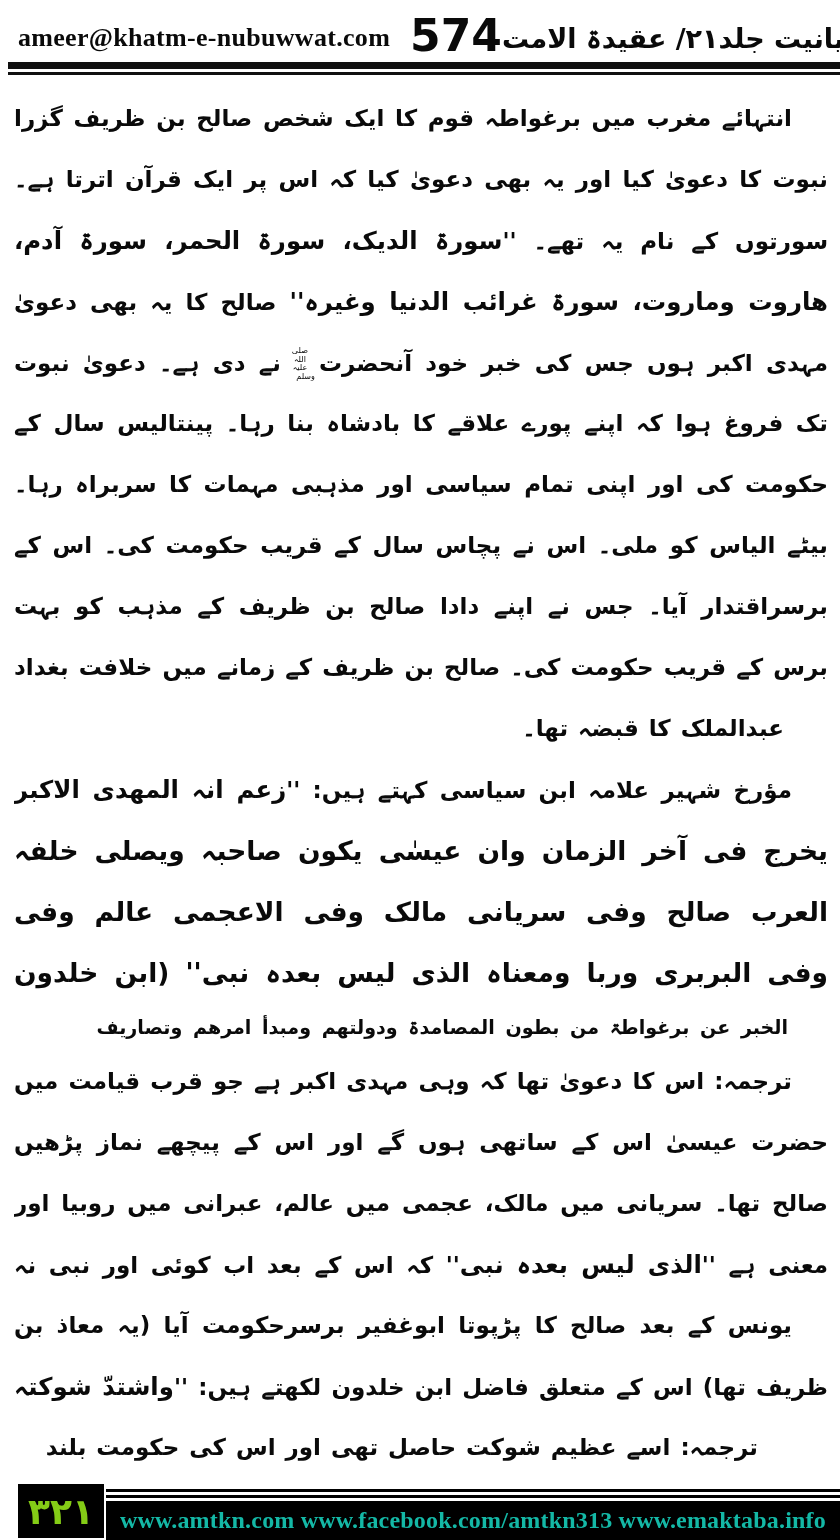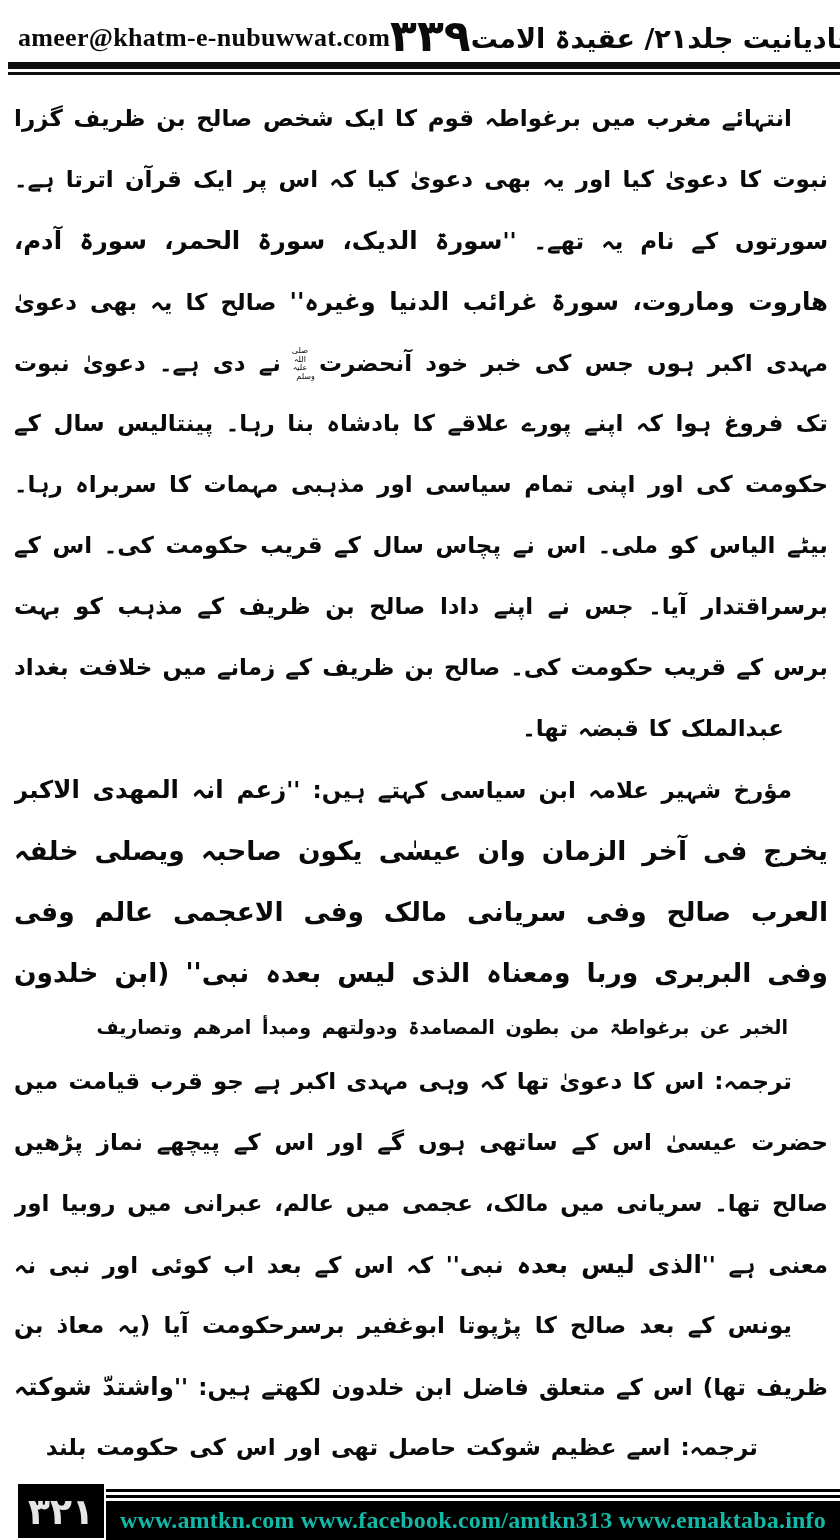--- a/index.html
+++ b/index.html
@@ -5,21 +5,21 @@
   html,body{margin:0;padding:0;}
   body{
     width:840px;height:1540px;position:relative;background:#ffffff;
     font-family:"DejaVu Sans",sans-serif;color:#0a0a0a;overflow:hidden;
   }
   .page{position:absolute;inset:0;background:#ffffff;}
 
   
   .header{position:absolute;top:12px;left:18px;right:10px;height:52px;
           display:flex;align-items:center;justify-content:space-between;}
-  .hdr-left{display:flex;align-items:center;text-align:center;}
+  .hdr-left{display:flex;align-items:center;gap:20px;text-align:center;}
   .hdr-email{font-family:"Liberation Serif",serif;font-weight:bold;font-size:26px;
              letter-spacing:.3px;white-space:nowrap;direction:ltr;}
   .hdr-pagenum{font-size:44px;font-weight:bold;line-height:44px;direction:rtl;
                transform:translateY(-2px);}
   .hdr-title{direction:rtl;font-weight:bold;font-size:27px;white-space:nowrap;}
 
   .hdr-rule{position:absolute;top:62px;left:8px;right:0;}
   .hdr-rule .thick{height:7px;background:#101010;}
   .hdr-rule .thin{height:3px;background:#101010;margin-top:3px;}
 
@@ -38,42 +38,42 @@
   .seg.arabic{font-size:1.06em;letter-spacing:.5px;}
   .seg.urdu{}
   .seg.seal{
     display:inline-block;width:30px;font-size:8px;line-height:8.5px;font-weight:normal;
     vertical-align:middle;text-align:center;margin:15px 4px;white-space:normal;
   }
 
   
   .footer-box{
     position:absolute;left:18px;top:1484px;width:86px;height:54px;background:#000;
-    color:#e5e5e5;display:flex;align-items:center;justify-content:center;
+    color:#84cc16;display:flex;align-items:center;justify-content:center;
     font-size:36px;font-weight:bold;direction:rtl;
   }
   .footer-rules{position:absolute;left:106px;right:0;top:1489px;}
   .footer-rules .r1{height:3px;background:#000;}
   .footer-rules .r2{height:3px;background:#000;margin-top:3px;}
   .footer-bar{
     position:absolute;left:106px;right:0;top:1501px;height:39px;background:#000;
     color:#14b8a6;display:flex;align-items:center;justify-content:center;
     font-family:"Liberation Serif",serif;font-weight:bold;font-size:24px;
     letter-spacing:.2px;white-space:nowrap;direction:ltr;
   }
 </style>
 </head>
 <body>
 
 <div class="page">
 
   <div class="header">
     <div class="hdr-left">
       <span class="hdr-email">ameer@khatm-e-nubuwwat.com</span>
-      <span class="hdr-pagenum">۳۳۹</span>
+      <span class="hdr-pagenum">574</span>
     </div>
     <span class="hdr-title">محاسبہ قادیانیت جلد۲۱/ عقیدۃ الامت</span>
   </div>
 
   <div class="hdr-rule">
     <div class="thick"></div>
     <div class="thin"></div>
   </div>
 
   <div class="body-text">

